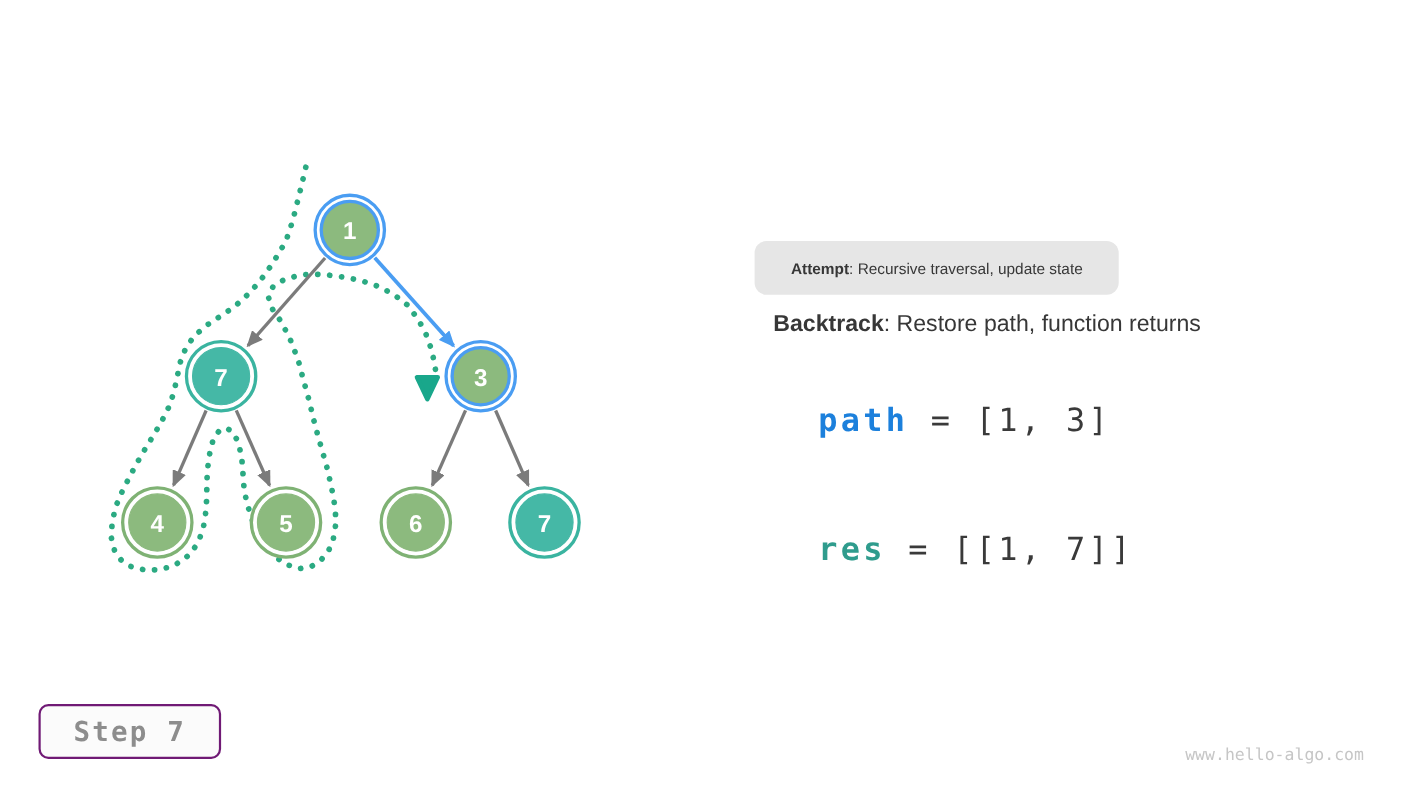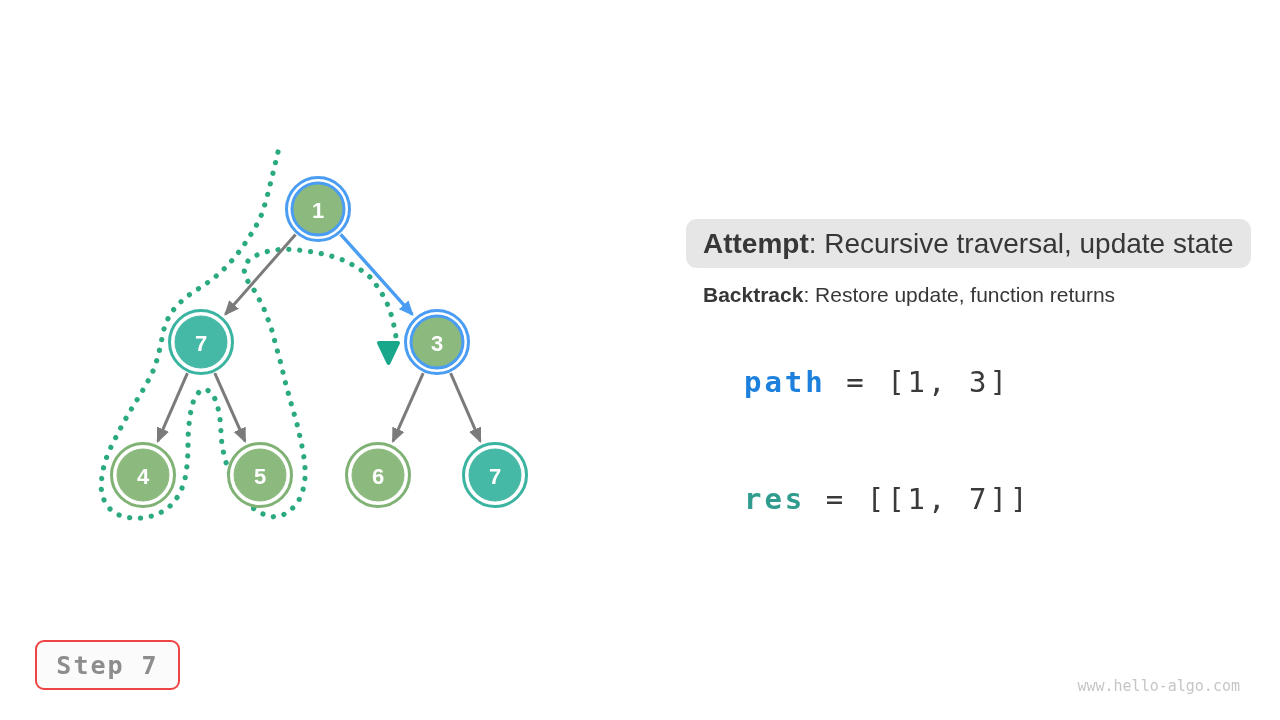--- a/index.html
+++ b/index.html
@@ -6,37 +6,37 @@
   body{
     width:1280px;height:720px;position:relative;overflow:hidden;
     background:#ffffff;font-family:"Liberation Sans",sans-serif;
   }
   .abs{position:absolute;}
   #tree-svg{left:0;top:0;}
   
   #attempt-badge{
     left:686px;top:219px;height:49px;
     background:#e6e6e6;border-radius:11px;
-    display:flex;align-items:center;padding:0 17px;
-    font-size:28px;color:#373737;white-space:nowrap;
+    display:flex;align-items:center;padding:0 33px;
+    font-size:14px;color:#373737;white-space:nowrap;
   }
   .note-line{font-size:21px;color:#373737;white-space:nowrap;}
   #backtrack-line{left:703px;top:283px;}
   .bold{font-weight:bold;}
   .code-line{
     font-family:"DejaVu Sans Mono",monospace;
     font-size:29px;letter-spacing:3px;color:#3a3a3a;white-space:pre;
   }
   #path-line{left:703px;top:331px;}
   #res-line{left:703px;top:448px;text-align:right;}
   .code-kw{font-weight:bold;}
   
   #step-badge{
-    left:35px;top:640px;width:145px;height:50px;box-sizing:border-box;
-    border:2px solid #ef4444;border-radius:9px;background:#fbfbfb;
+    left:35px;top:640px;width:166px;height:50px;box-sizing:border-box;
+    border:2px solid #701a75;border-radius:9px;background:#fbfbfb;
     display:flex;align-items:center;justify-content:center;
     font-family:"DejaVu Sans Mono",monospace;font-size:25px;font-weight:bold;
     letter-spacing:2px;color:#8d8d8d;
   }
   
   #watermark{
     right:40px;top:677px;
     font-family:"DejaVu Sans Mono",monospace;font-size:15px;color:#c6c6c6;
   }
 </style>
@@ -95,21 +95,21 @@
       <circle cx="495" cy="475" r="26" fill="#45b8a6" stroke="#45b8a6" stroke-width="1"></circle>
       <text x="495" y="476" text-anchor="middle" dominant-baseline="central" fill="#ffffff" font-size="22" font-weight="bold" font-family="&quot;Liberation Sans&quot;, sans-serif">7</text>
     </g>
   </svg>
 
 <div id="attempt-badge" class="abs">
   <span><span class="bold">Attempt</span><span>: Recursive traversal, update state</span></span>
 </div>
 
 <div id="backtrack-line" class="abs note-line">
-  <span class="bold">Backtrack</span><span>: Restore update, function returns</span>
+  <span class="bold">Backtrack</span><span>: Restore path, function returns</span>
 </div>
 
 <div id="path-line" class="abs code-line">
   <span class="code-kw" style="color: rgb(28, 128, 220);">path</span><span> = [1, 3]</span>
 </div>
 
 <div id="res-line" class="abs code-line">
   <span class="code-kw" style="color: rgb(47, 156, 141);">res</span><span> = [[1, 7]]</span>
 </div>
 

